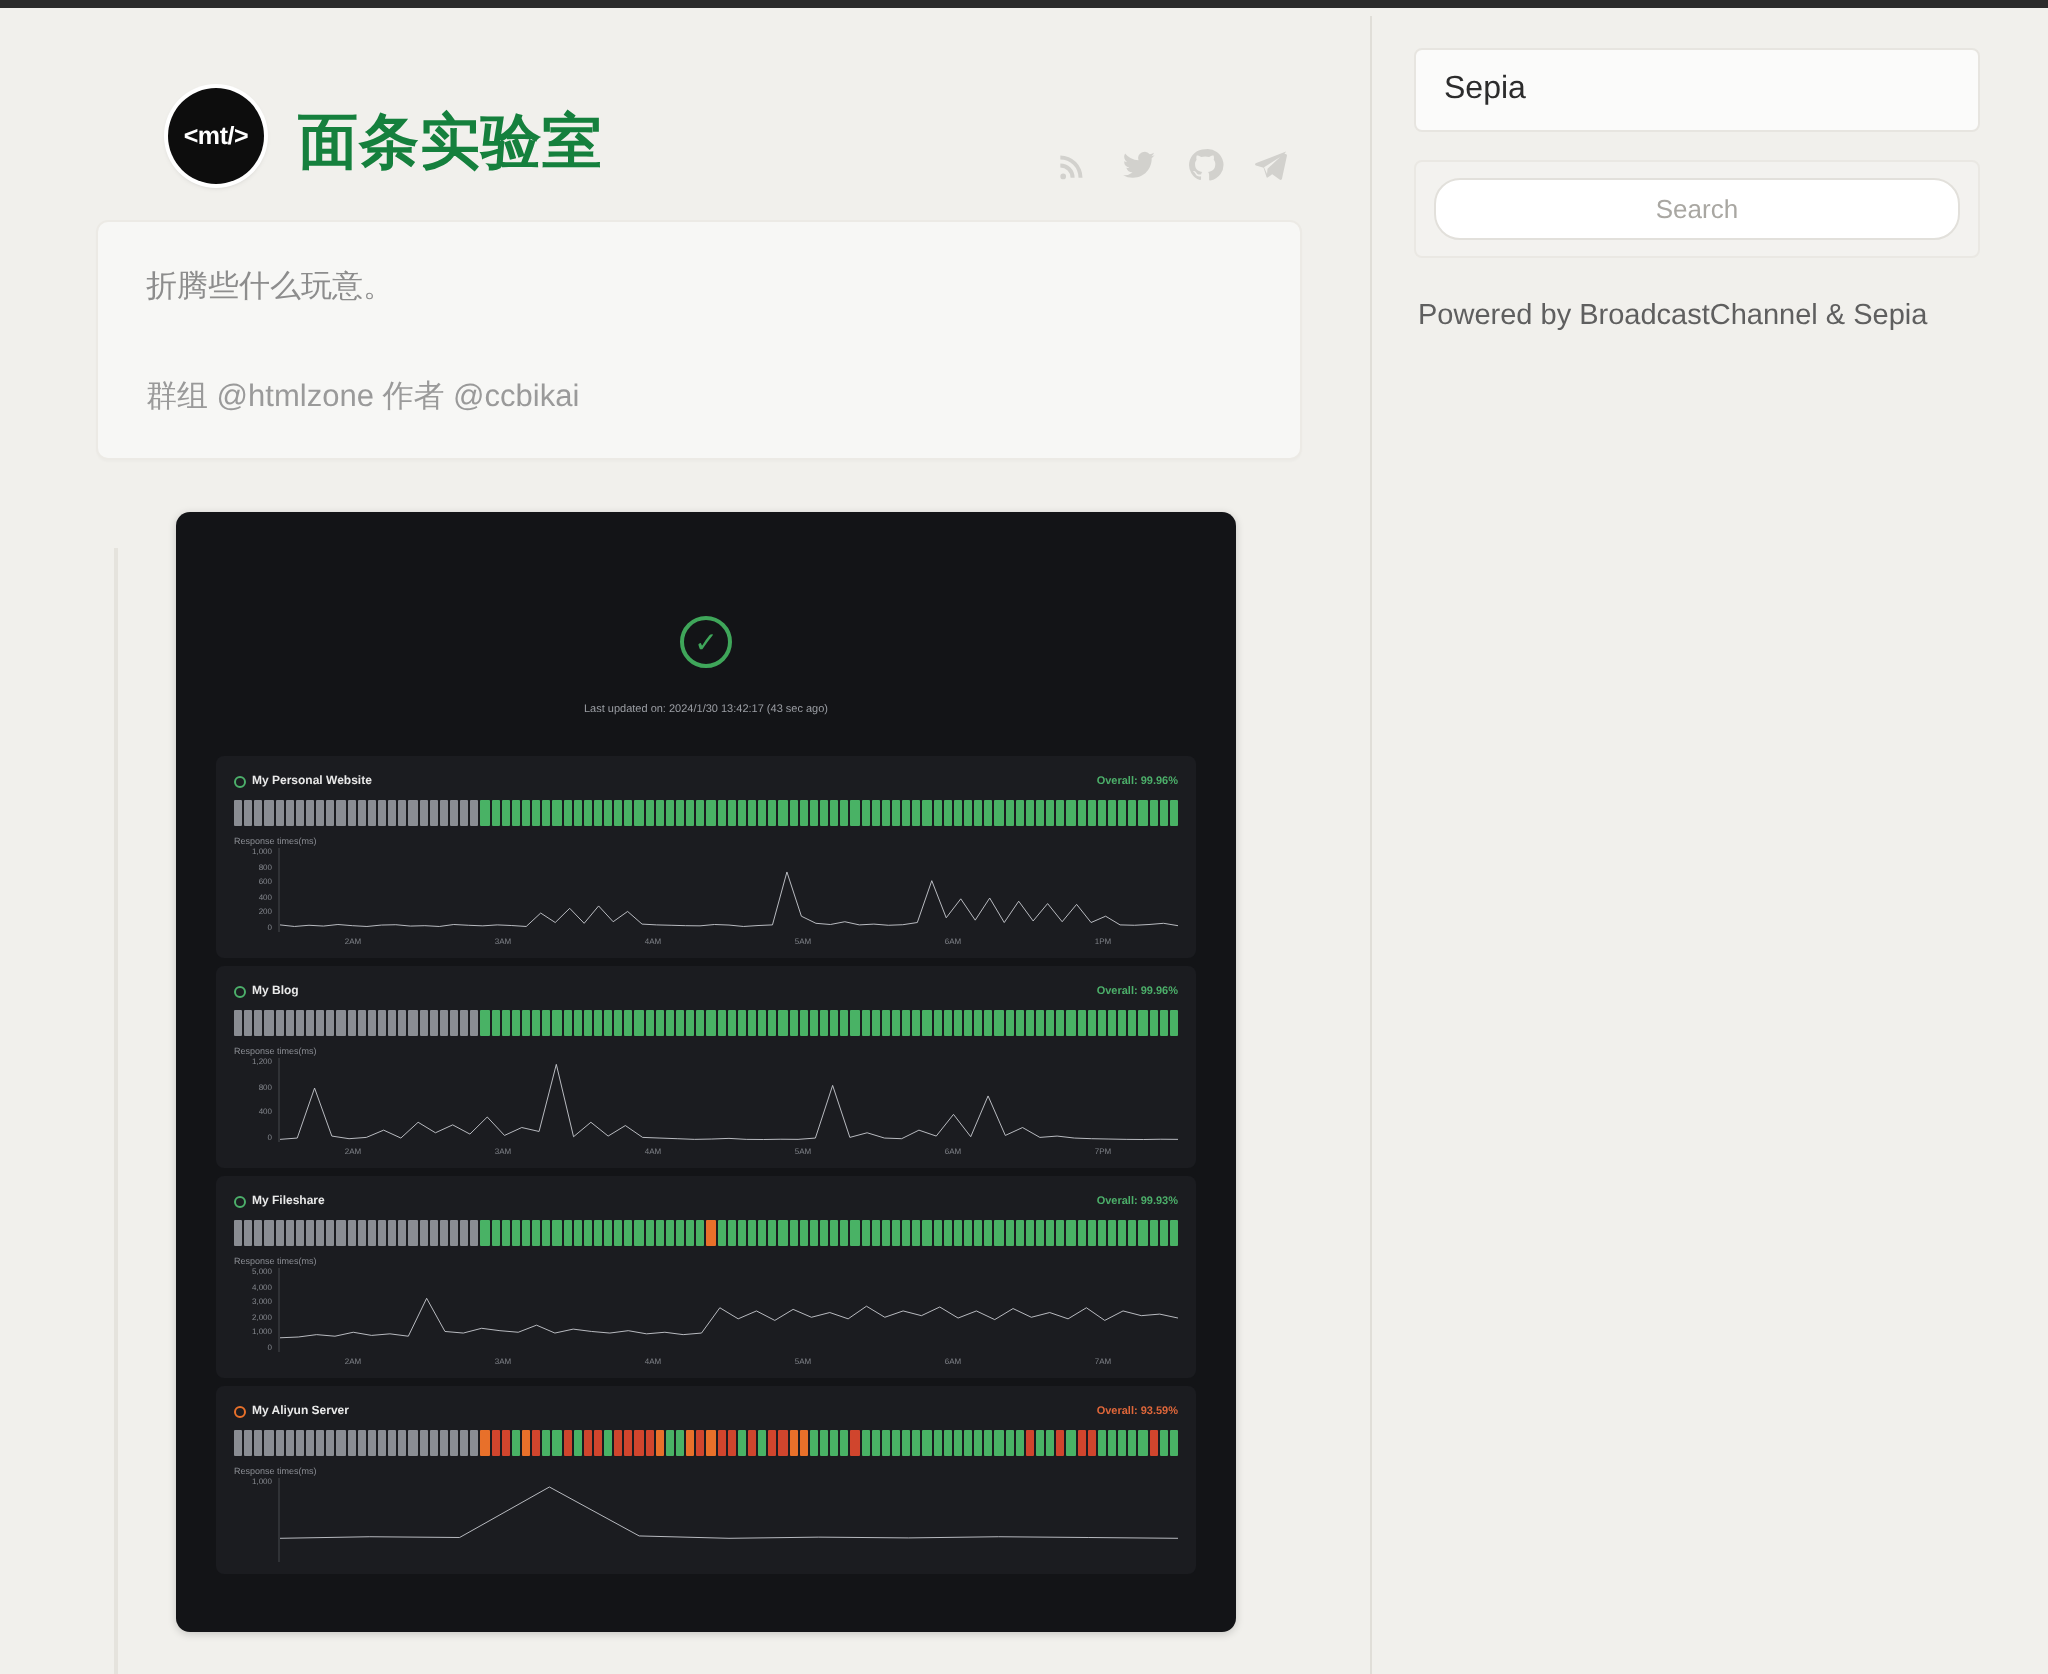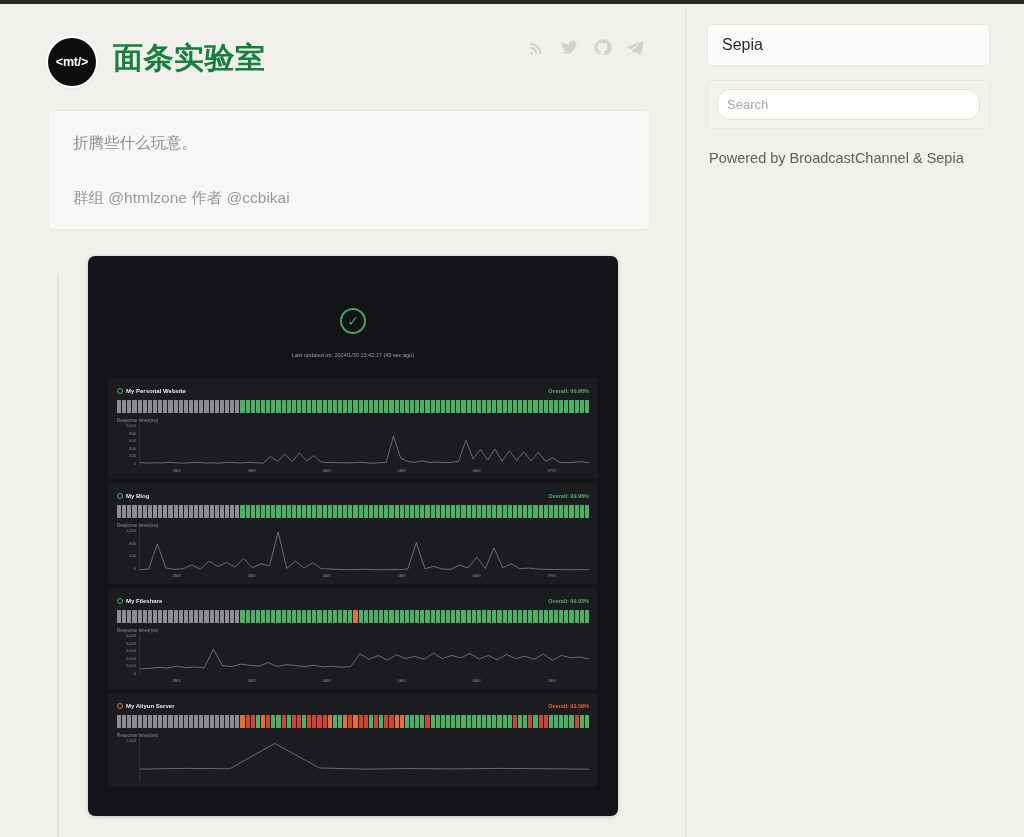--- a/index.html
+++ b/index.html
@@ -16,21 +16,21 @@
   #layout { display:flex; width:1024px; height:837px; padding-top:4px; }
 
   
   #main-col {
     width:685px; height:100%;
     padding:34px 34px 0 48px;
     position:relative;
   }
   #divider { position:absolute; top:4px; left:685px; width:1px; height:833px; background:#e0ded8; }
 
-  #site-header { display:flex; align-items:flex-start; height:54px; margin-bottom:18px; }
+  #site-header { display:flex; align-items:flex-end; height:54px; margin-bottom:18px;margin-left:36px; }
   #avatar {
     width:48px; height:48px; border-radius:50%;
     background:#0d0d0d; color:#fff;
     display:flex; align-items:center; justify-content:center;
     font-size:12.5px; font-weight:bold; letter-spacing:-0.2px;
     box-shadow:0 0 0 2px #fff, 0 1px 3px rgba(0,0,0,.25);
     flex:0 0 auto;
     font-family:"Liberation Sans", sans-serif;
   }
   #site-title {
@@ -149,21 +149,21 @@
     padding:11px 14px; margin-bottom:14px;
   }
   #nav-home { font-size:16px; color:#2c2c2c; }
   #search-box {
     background:#f3f2ef; border:1px solid #eae8e3; border-radius:4px;
     padding:8px 9px; margin-bottom:18px;
   }
   #search-input {
     width:100%; border:1px solid #e2e0db; border-radius:13px;
     background:#fff; padding:7px 9px; font-size:13px; color:#333;
-    font-family:"Liberation Sans", sans-serif; outline:none;
+    font-family:"Liberation Sans", sans-serif; outline:none;text-align:center;
   }
   #search-input::placeholder { color:#a9a7a2; }
   #powered { font-size:14.5px; color:#5f5f5f; line-height:1.6; padding-left:2px; }
 </style>
 </head>
 <body>
 
 <div id="top-strip"></div>
 
 <div id="layout">

